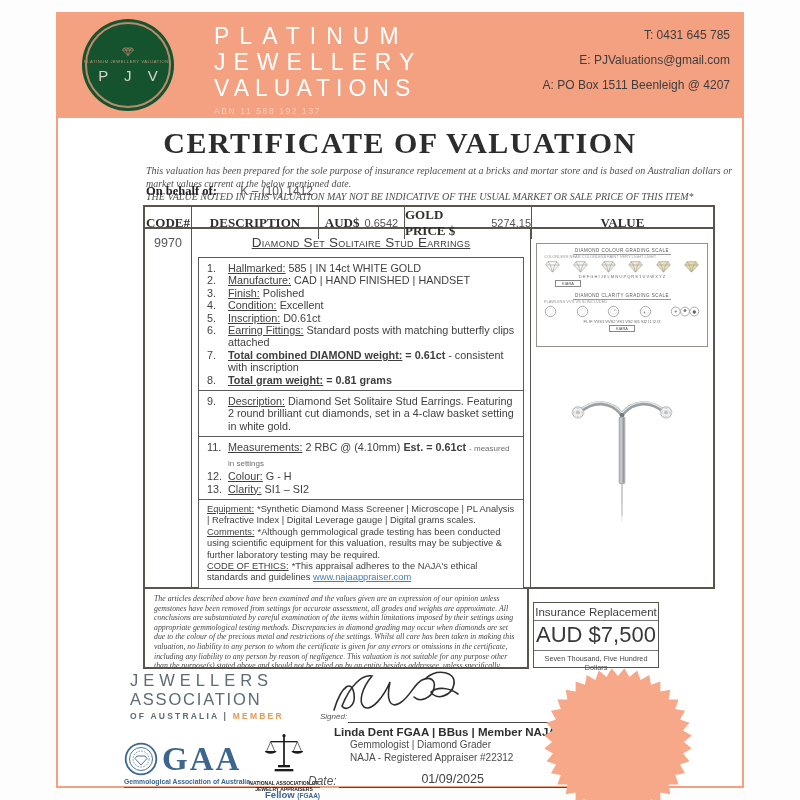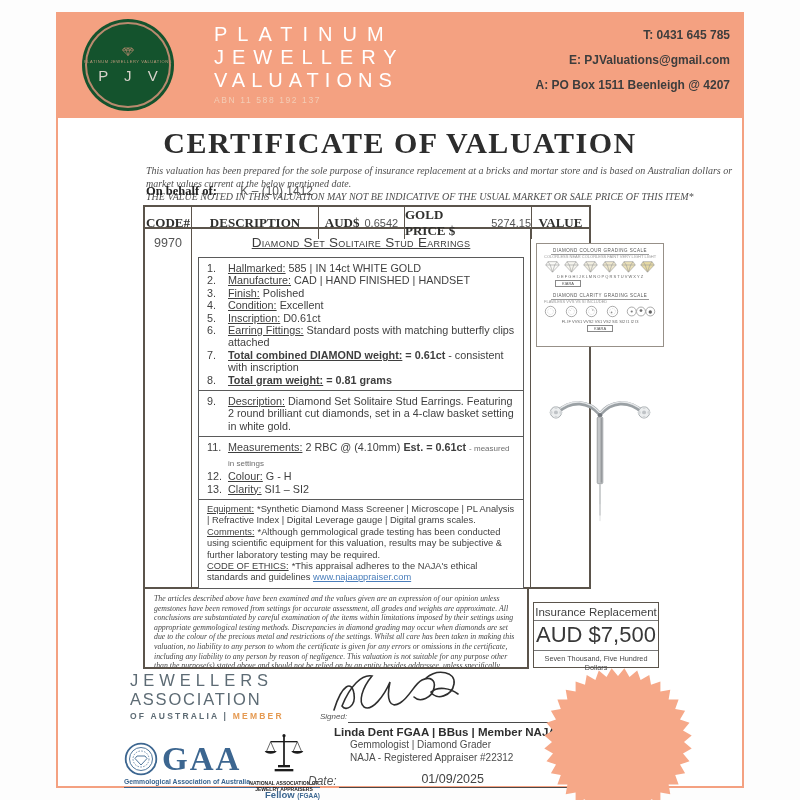--- a/index.html
+++ b/index.html
@@ -12,40 +12,40 @@
                 border:2px solid #f4a181; background:#fff; }
 
   
   .band { position:absolute; left:56px; top:12px; width:688px; height:106px; background:#f4a181; }
   .logo-circle { position:absolute; left:26px; top:7px; width:92px; height:92px; border-radius:50%;
                  background:#14532d; display:flex; flex-direction:column; align-items:center; justify-content:center; }
   .logo-circle::after { content:""; position:absolute; inset:3px; border:2px solid #b98a6e; border-radius:50%; }
   .logo-ring-text { font-size:4px; letter-spacing:.6px; color:#c09a7d; margin-top:3px; white-space:nowrap; }
   .logo-initials { font-size:15px; letter-spacing:6px; color:#d8d3cb; margin-top:3px; padding-left:6px; }
   .company { position:absolute; left:158px; top:11px; color:#ffffff; }
-  .company .cline { font-size:20px; line-height:1.14; font-weight:400; }
+  .company .cline { font-size:23px; line-height:1.14; font-weight:400; }
   .ls1{letter-spacing:10px;} .ls2{letter-spacing:8px;} .ls3{letter-spacing:6px;}
   .abn { margin-top:4px; font-size:8.5px; letter-spacing:1.6px; color:#f3cdb6; }
   .contact { position:absolute; right:14px; top:16px; text-align:right; color:#3d3d3d;
-             font-size:12px; font-weight:700; }
+             font-size:12px; font-weight:400; }
   .contact div { margin-bottom:11px; }
 
   
   .title { position:absolute; left:56px; top:126px; width:688px; text-align:center;
            font-family:"Liberation Serif", serif; font-weight:bold; font-size:30px;
            letter-spacing:1.5px; color:#2d2d2d; }
   .intro { position:absolute; left:146px; top:164px; width:594px;
            font-family:"Liberation Serif", serif; font-style:italic; font-size:10px;
            line-height:1.3; color:#4f4f4f; }
   .behalf { position:absolute; left:146px; top:184px; font-size:12.5px; }
   .behalf .bl { font-family:"Liberation Serif", serif; font-weight:bold; color:#222; }
   .behalf .bv { margin-left:20px; color:#555; font-size:12px; }
 
   
-  .val-table { position:absolute; left:143px; top:205px; width:448px; }
+  .val-table { position:absolute; left:143px; top:205px; width:572px; }
   .t-head { display:grid; grid-template-columns:47px 127px 86px 127px 1fr; height:24px;
             border:2px solid #5b544b; }
   .t-head .hc { border-right:1.5px solid #5b544b; display:flex; align-items:center; justify-content:center;
                 font-family:"Liberation Serif", serif; font-weight:bold; font-size:13px; color:#30302e; }
   .t-head .hc:last-child { border-right:none; }
   .hand { font-family:"Liberation Sans", sans-serif; font-weight:normal; font-size:11px; color:#555; margin-left:5px; }
   .t-body { display:grid; grid-template-columns:47px 339px 1fr; height:360px;
             border:2px solid #5b544b; border-top:none; }
   .code-cell { border-right:1.5px solid #5b544b; text-align:center; padding-top:7px; font-size:12.5px; color:#555; }
   .desc-cell { border-right:1.5px solid #5b544b; padding:4px 0 0 0; }

